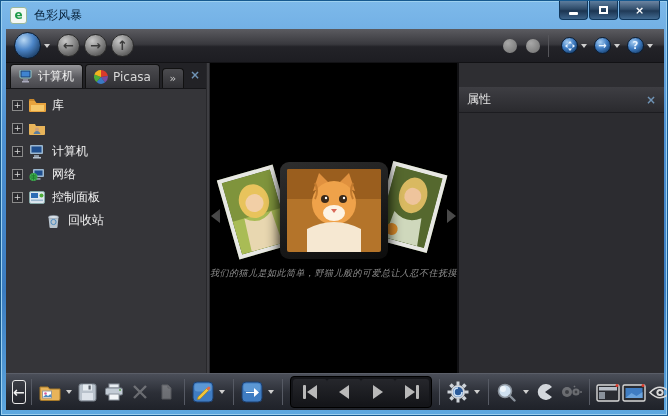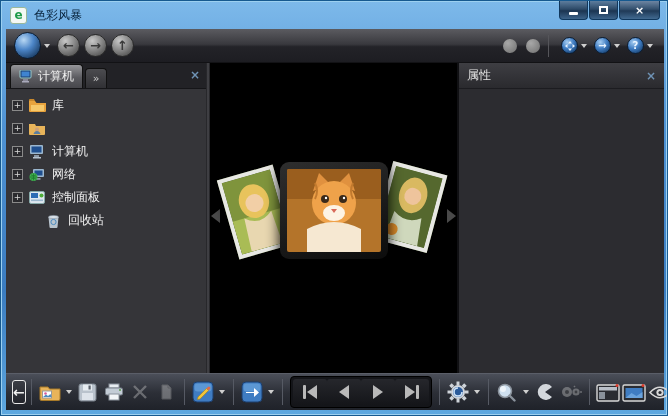--- a/index.html
+++ b/index.html
@@ -69,21 +69,21 @@
   .photo-next{ left:172px; top:104px; width:56px; height:80px; transform:rotate(15deg);}
   .frame-center{ position:absolute; left:70px; top:99px; width:108px; height:97px; background:linear-gradient(160deg,#2e2e2e,#0c0c0c);
     border-radius:9px; box-shadow:0 0 14px #000; padding:7px; z-index:3;}
   .frame-inner{ width:100%; height:100%; border-radius:2px; overflow:hidden;}
   .caption{ position:absolute; left:0; top:204px; width:100%; text-align:center; color:#8f8f8f;
     font-family:cursive; font-size:9px; letter-spacing:0.5px; font-style:italic;}
   
   .rsep{ width:2px; background:#101013;}
   .right-panel{ flex:1; background:#2e2e32; display:flex; flex-direction:column;}
   .rp-head{ height:26px; background:linear-gradient(180deg,#3e3e43,#2a2a2e); border-bottom:1px solid #1c1c20;
-    display:flex; align-items:center; padding:0 8px; color:#e4e4e4; font-size:12px;}
+    display:flex; align-items:center; padding:0 8px; color:#e4e4e4; font-size:12px;margin-top:24px;}
   .rp-head .x{ margin-left:auto; color:#6f93b5; font-weight:bold; font-size:12px;}
   .rp-body{ flex:1; background:#2c2c30;}
   
   .tb-bot{ height:37px; background:linear-gradient(180deg,#4b4f59,#2c2f37 52%,#1f2229);
     border-top:1px solid #5a5e68; display:flex; align-items:center; padding:0 6px;}
   .bbtn{ min-width:26px; height:26px; display:flex; align-items:center; justify-content:center; border-radius:3px;}
   .bbtn.dis{ opacity:.38;}
   .boxbtn{ width:24px; height:24px; border:1px solid #e8e8e8; border-radius:3px; background:linear-gradient(180deg,#3a3d45,#22242b);
     display:flex; align-items:center; justify-content:center; color:#f0f0f0; font-size:14px; font-weight:bold;}
   .bsep{ width:1px; height:26px; background:#15161a; border-right:1px solid #565a64; margin:0 5px;}
@@ -160,20 +160,32 @@
             <span class="ticn">
               <svg width="14" height="13" viewBox="0 0 14 13">
                   <rect x="1" y="0" width="11" height="8" rx="1" fill="#1a3c6e" stroke="#9cc"></rect>
                   <rect x="2.5" y="1.5" width="8" height="5" fill="#3f84d0"></rect>
                   <rect x="4" y="9" width="5" height="2" fill="#889"></rect>
                   <rect x="3" y="11" width="7" height="1.5" fill="#aab"></rect>
                 </svg>
             </span>
             <span>计算机</span>
           </div>
+          <div class="tab inactive">
+            <span class="ticn">
+              <svg width="14" height="14" viewBox="0 0 14 14">
+                  <path d="M7 7L7 0A7 7 0 0 1 13.9 6z" fill="#d93a2b"></path>
+                  <path d="M7 7l6.9-1A7 7 0 0 1 11 12.5z" fill="#7a4ba0"></path>
+                  <path d="M7 7l4 5.5A7 7 0 0 1 2.5 12z" fill="#3a79c4"></path>
+                  <path d="M7 7L2.5 12A7 7 0 0 1 0.4 4.5z" fill="#4fae3a"></path>
+                  <path d="M7 7L.4 4.5A7 7 0 0 1 7 0z" fill="#f2b41e"></path>
+                </svg>
+            </span>
+            <span>Picasa</span>
+          </div>
           <div class="tab-more">
               <span>»</span>
             </div>
           <div class="strip-close"><span>×</span></div>
         </div>
 
         <div class="tree">
           <div class="trow">
             <span class="expander">+</span>
             <span class="ticon">
@@ -286,20 +298,21 @@
               <circle cx="39" cy="29" r="1.2" fill="#fff"></circle>
               <circle cx="57" cy="29" r="1.2" fill="#fff"></circle>
               <ellipse cx="47" cy="44" rx="11" ry="8" fill="#fdf3e4"></ellipse>
               <path d="M44 40h6l-3 4z" fill="#d96a5a"></path>
               <path d="M20 60q27-14 54 0v23H20z" fill="#f6e8d2"></path>
               <path d="M28 14q4 8 0 16M66 14q-4 8 0 16" stroke="#c27a2e" stroke-width="2" fill="none"></path>
             </svg>
           </div>
         </div>
 
+        <div class="caption">我们的猫儿是如此简单，野猫儿般的可爱总让人忍不住抚摸</div>
       </div>
 
       <div class="rsep"></div>
 
       <div class="right-panel">
         <div class="rp-head">
           <span>属性</span>
           <span class="x">×</span>
         </div>
         <div class="rp-body"></div>

